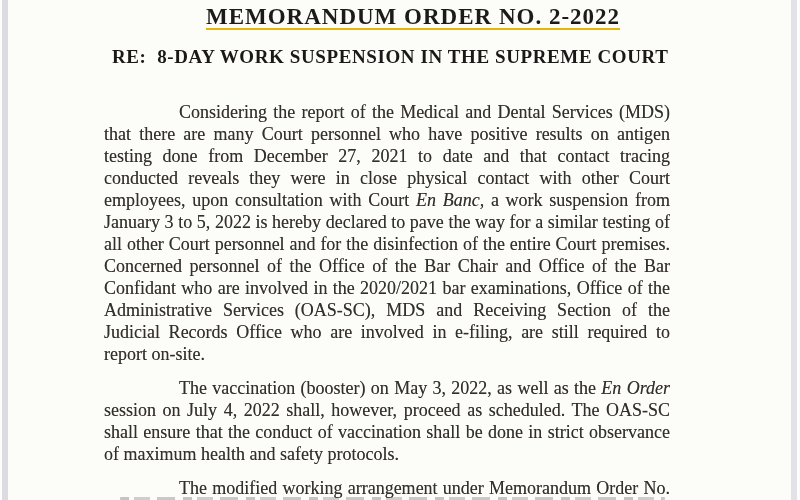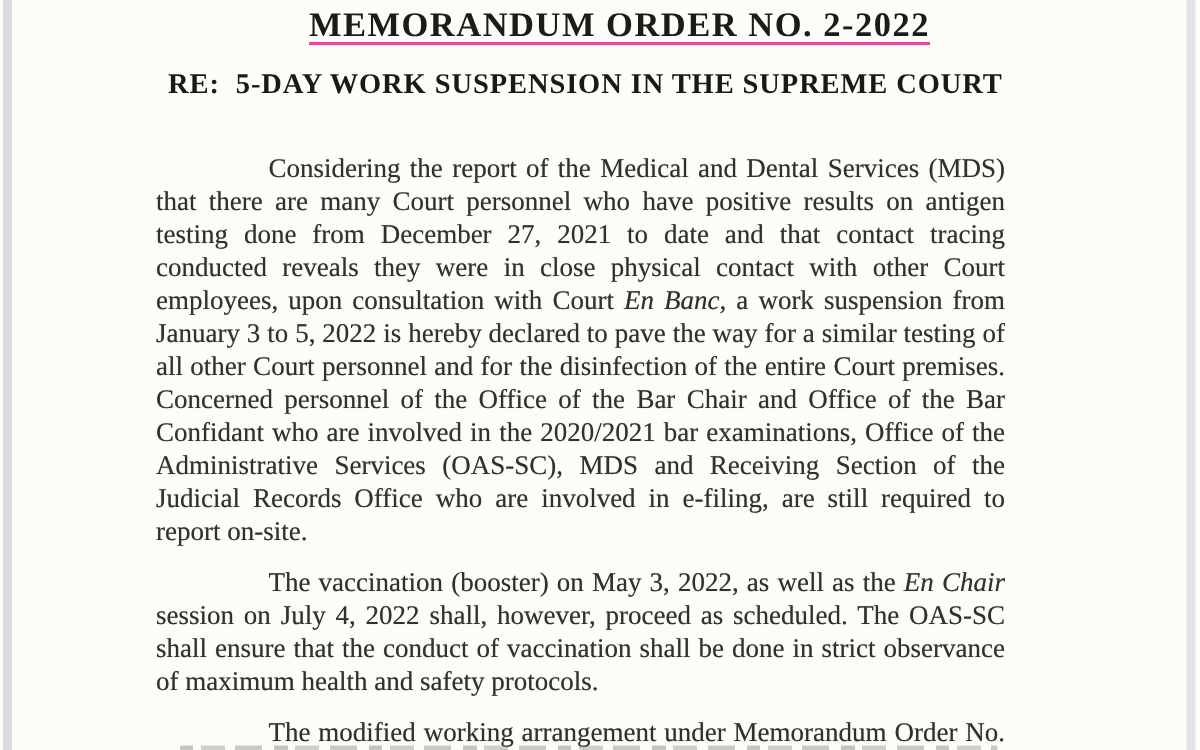--- a/index.html
+++ b/index.html
@@ -38,21 +38,21 @@
     text-align: center;
     font-weight: bold;
     font-size: 23px;
     line-height: 22px;
     letter-spacing: 1px;
     color: #1c1b1a;
     white-space: pre;
   }
   .memo-title .underlined {
     display: inline-block;
-    border-bottom: 2px solid #ec4899;
+    border-bottom: 2px solid #eab308;
   }
 
   .subject {
     position: absolute;
     top: 46px;
     left: 104px;
     font-weight: bold;
     font-size: 19px;
     line-height: 22px;
     letter-spacing: 0.6px;
@@ -108,23 +108,23 @@
 
 <div class="photo-edge left"></div>
 <div class="photo-edge right"></div>
 
 <div class="page">
 
   <div class="memo-title">
     <span class="underlined">MEMORANDUM ORDER NO. 2-2022</span>
   </div>
 
-  <div class="subject">RE:  5-DAY WORK SUSPENSION IN THE SUPREME COURT</div>
+  <div class="subject">RE:  8-DAY WORK SUSPENSION IN THE SUPREME COURT</div>
 
   <div class="memo-body">
       <p><span>Considering the report of the Medical and Dental Services (MDS) that there are many Court personnel who have positive results on antigen testing done from December 27, 2021 to date and that contact tracing conducted reveals they were in close physical contact with other Court employees, upon consultation with Court </span><em>En Banc,</em><span> a work suspension from January 3 to 5, 2022 is hereby declared to pave the way for a similar testing of all other Court personnel and for the disinfection of the entire Court premises. Concerned personnel of the Office of the Bar Chair and Office of the Bar Confidant who are involved in the 2020/2021 bar examinations, Office of the Administrative Services (OAS-SC), MDS and Receiving Section of the Judicial Records Office who are involved in e-filing, are still required to report on-site.</span></p>
-      <p><span>The vaccination (booster) on May 3, 2022, as well as the </span><em>En Chair</em><span> session on July 4, 2022 shall, however, proceed as scheduled. The OAS-SC shall ensure that the conduct of vaccination shall be done in strict observance of maximum health and safety protocols.</span></p>
+      <p><span>The vaccination (booster) on May 3, 2022, as well as the </span><em>En Order</em><span> session on July 4, 2022 shall, however, proceed as scheduled. The OAS-SC shall ensure that the conduct of vaccination shall be done in strict observance of maximum health and safety protocols.</span></p>
       <p><span>The modified working arrangement under Memorandum Order No. 1-2022 shall accordingly take effect on January 6, 2022. Everyone is mandated</span></p>
     </div>
 
   <div class="cutoff-strip"></div>
 
 </div>
 
 </body></html>

